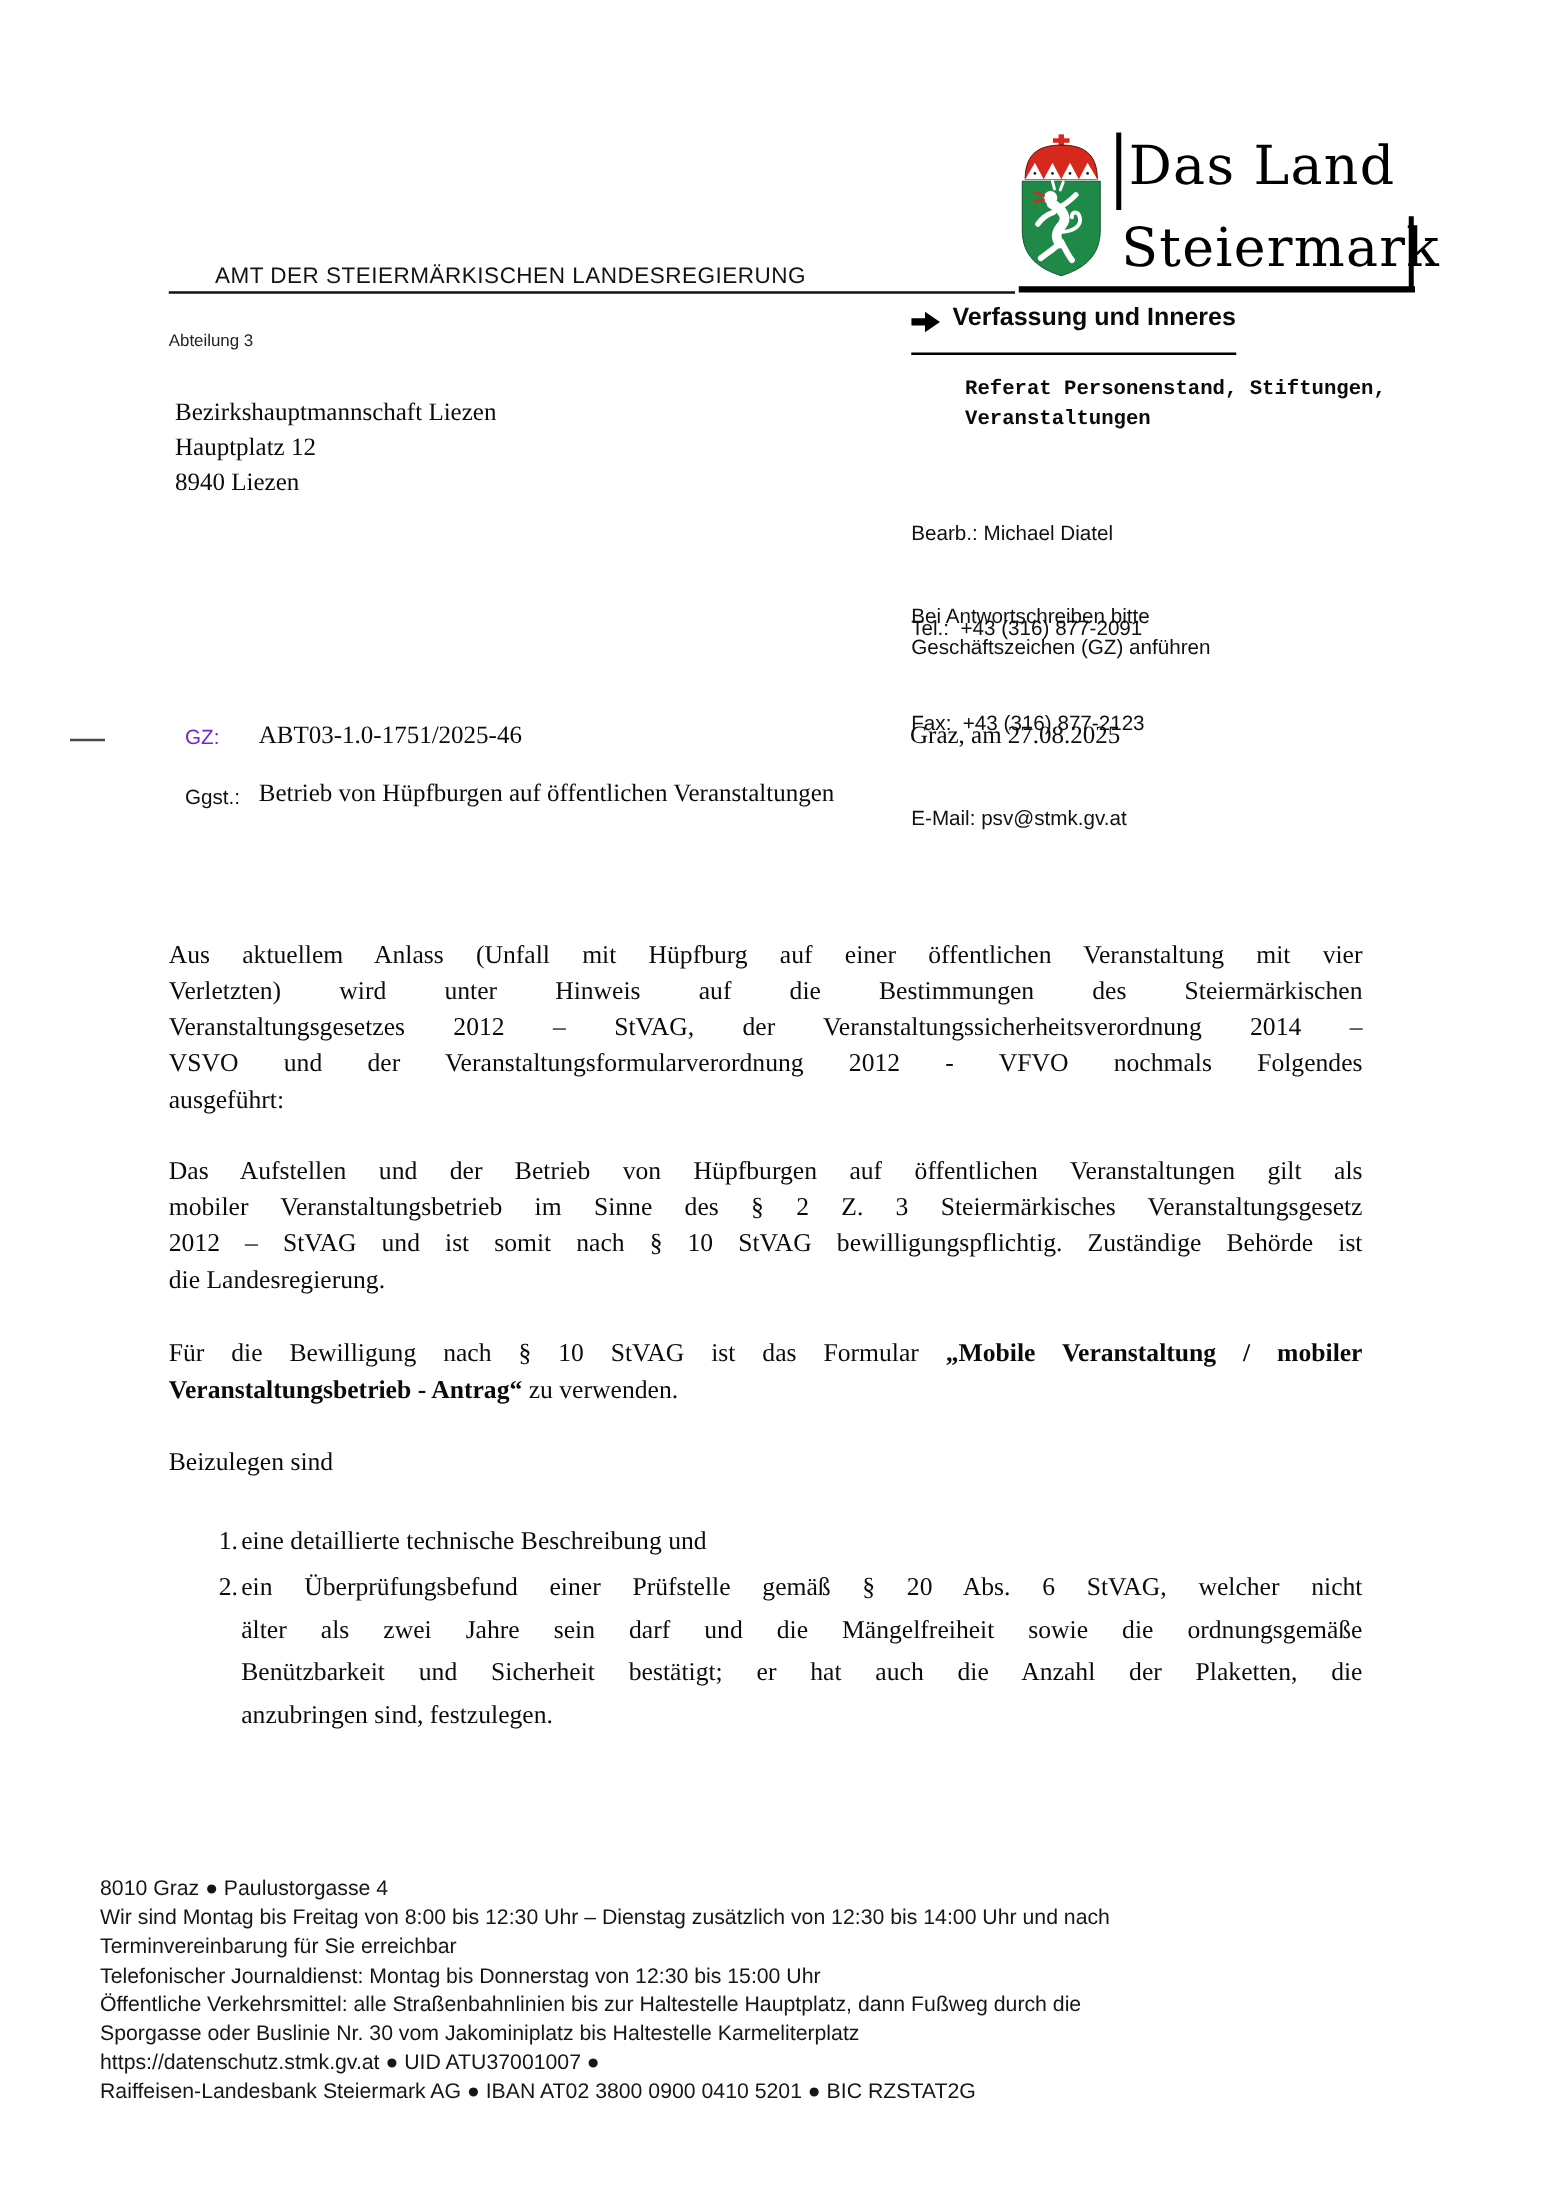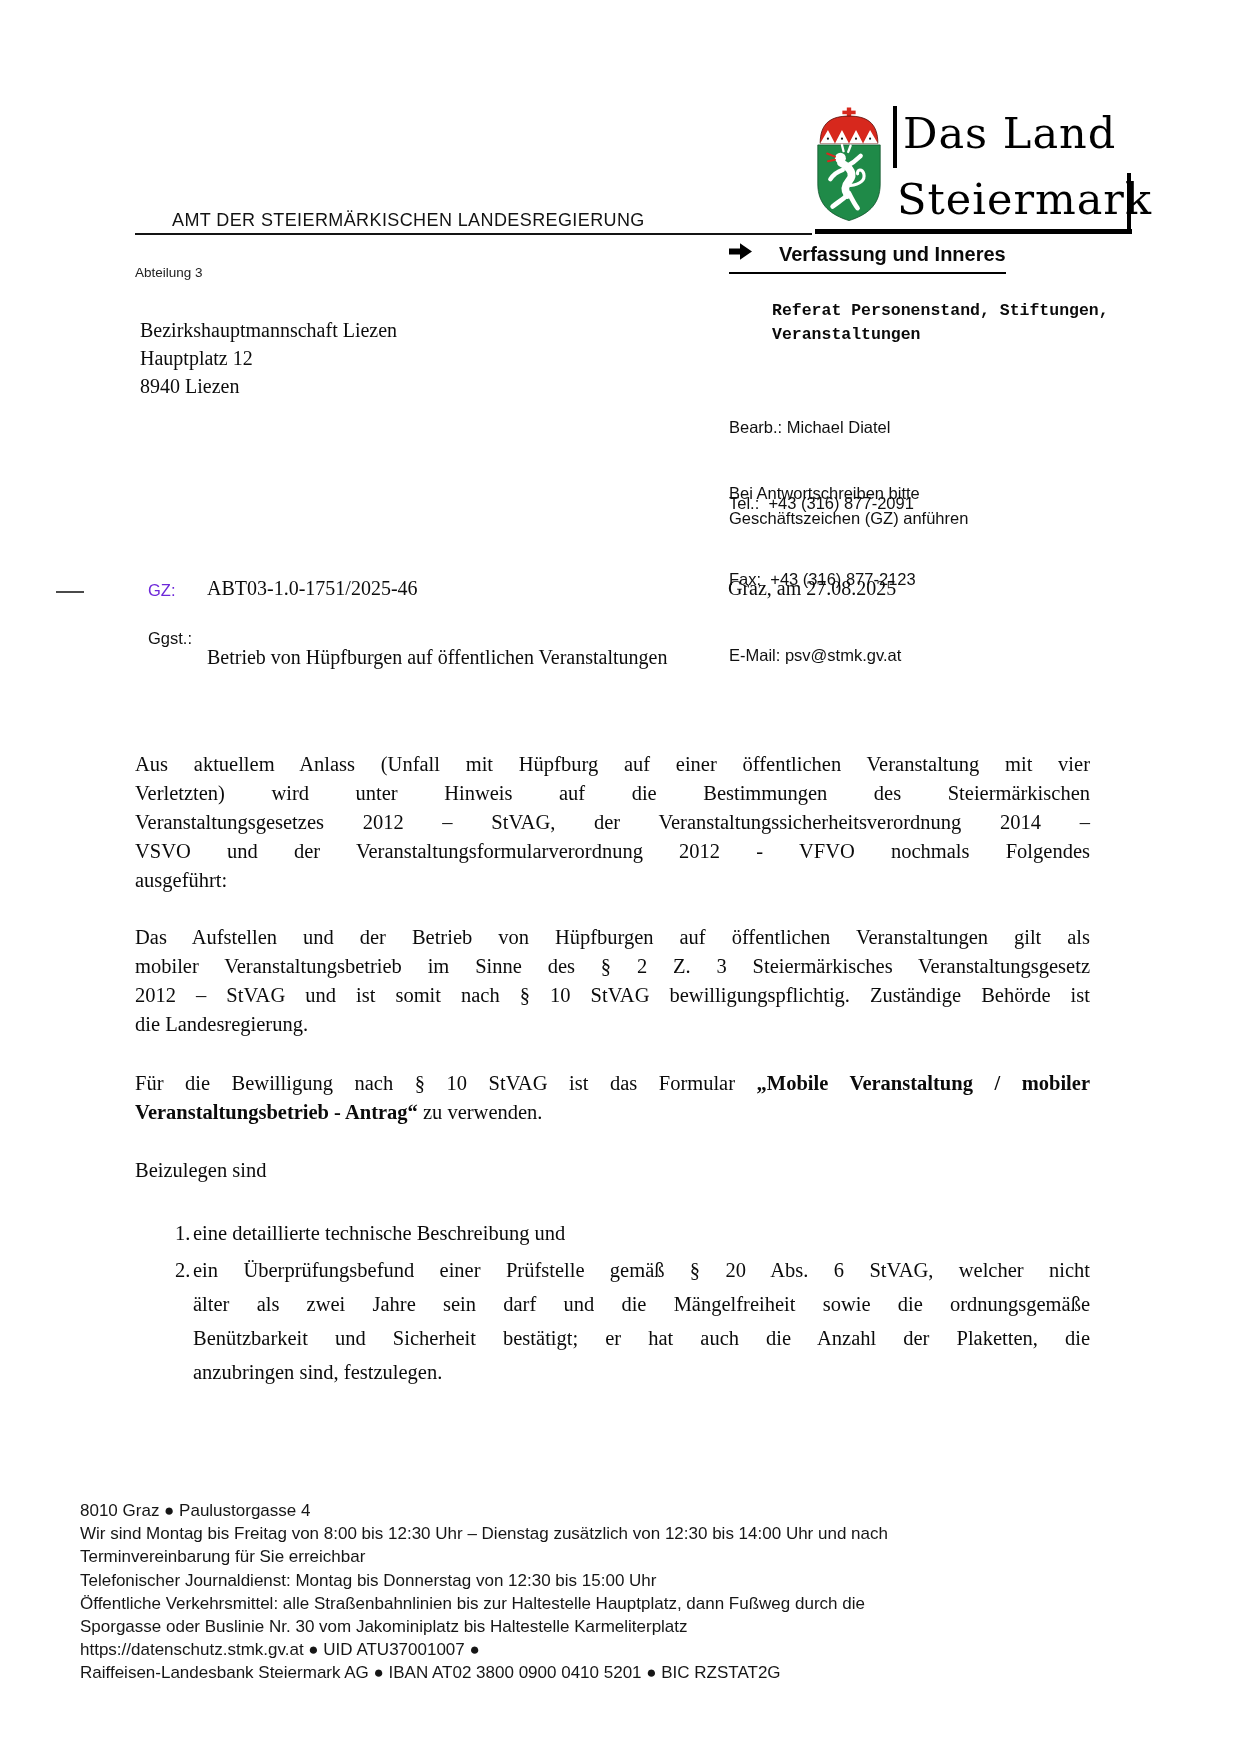--- a/index.html
+++ b/index.html
@@ -20,34 +20,34 @@
   .wm1 { left:903px; top:112px; font-family:"DejaVu Serif",serif; font-size:43px; letter-spacing:1px; color:#000; line-height:1; }
   .wm2 { left:897px; top:178px; font-family:"DejaVu Serif",serif; font-size:43px; letter-spacing:1px; color:#000; line-height:1; }
   .bar-left  { left:893px; top:106px; width:3.5px; height:62px; background:#000; }
   .bar-right { left:1127px; top:173px; width:3.5px; height:57px; background:#000; }
   .logo-rule { left:815px; top:229px; width:317px; height:4.5px; background:#000; }
 
   .abteilung { left:135px; top:265px; font-size:13.5px; color:#222; }
   .recipient { left:140px; top:316px; font-size:20px; line-height:28px; }
 
   
-  .dept { left:729px; top:243px; display:inline-flex; align-items:flex-start; gap:26px;
-          border-bottom:2.6px solid #000; padding-bottom:6px; }
+  .dept { left:729px; top:243px; display:inline-flex; align-items:flex-end; gap:9px;
+          border-bottom:2.6px solid #000; padding-bottom:16px; }
   .dept-label { font-size:20px; font-weight:bold; color:#0a0a0a; }
   .referat { left:772px; top:299px; font-size:16.5px; font-weight:bold; line-height:23.5px; color:#0a0a0a;font-family:Liberation Mono, monospace; }
   .contact { left:729px; top:364px; font-size:16.5px; line-height:25.4px; color:#101010; white-space:pre; }
   .reply-note { left:729px; top:481px; font-size:16.5px; line-height:25.4px; color:#101010; }
 
   .fold-mark { left:56px; top:591px; width:28px; height:2px; background:#4a4a4a; }
 
   .gz-label { left:148px; top:581px; font-size:16.5px; color:#6d28d9; }
   .gz-value { left:207px; top:577px; font-size:20px;text-align:center; }
   .place-date { left:728px; top:577px; font-size:20px; }
   .sub-label { left:148px; top:629px; font-size:16.5px; color:#111; }
-  .sub-value { left:207px; top:646px; font-size:20px; }
+  .sub-value { left:207px; top:624px; font-size:20px; }
 
   
   .para { position:absolute; left:135px; width:955px; font-size:20.5px; line-height:29px; color:#0b0b0b; }
   .bl { }
   .j { text-align:justify; text-align-last:justify; }
   .para b { font-weight:bold; }
 
   
   .list-item { position:absolute; left:135px; width:955px; box-sizing:border-box;
                padding-left:58px; font-size:20.5px; line-height:34px; color:#0b0b0b; }

